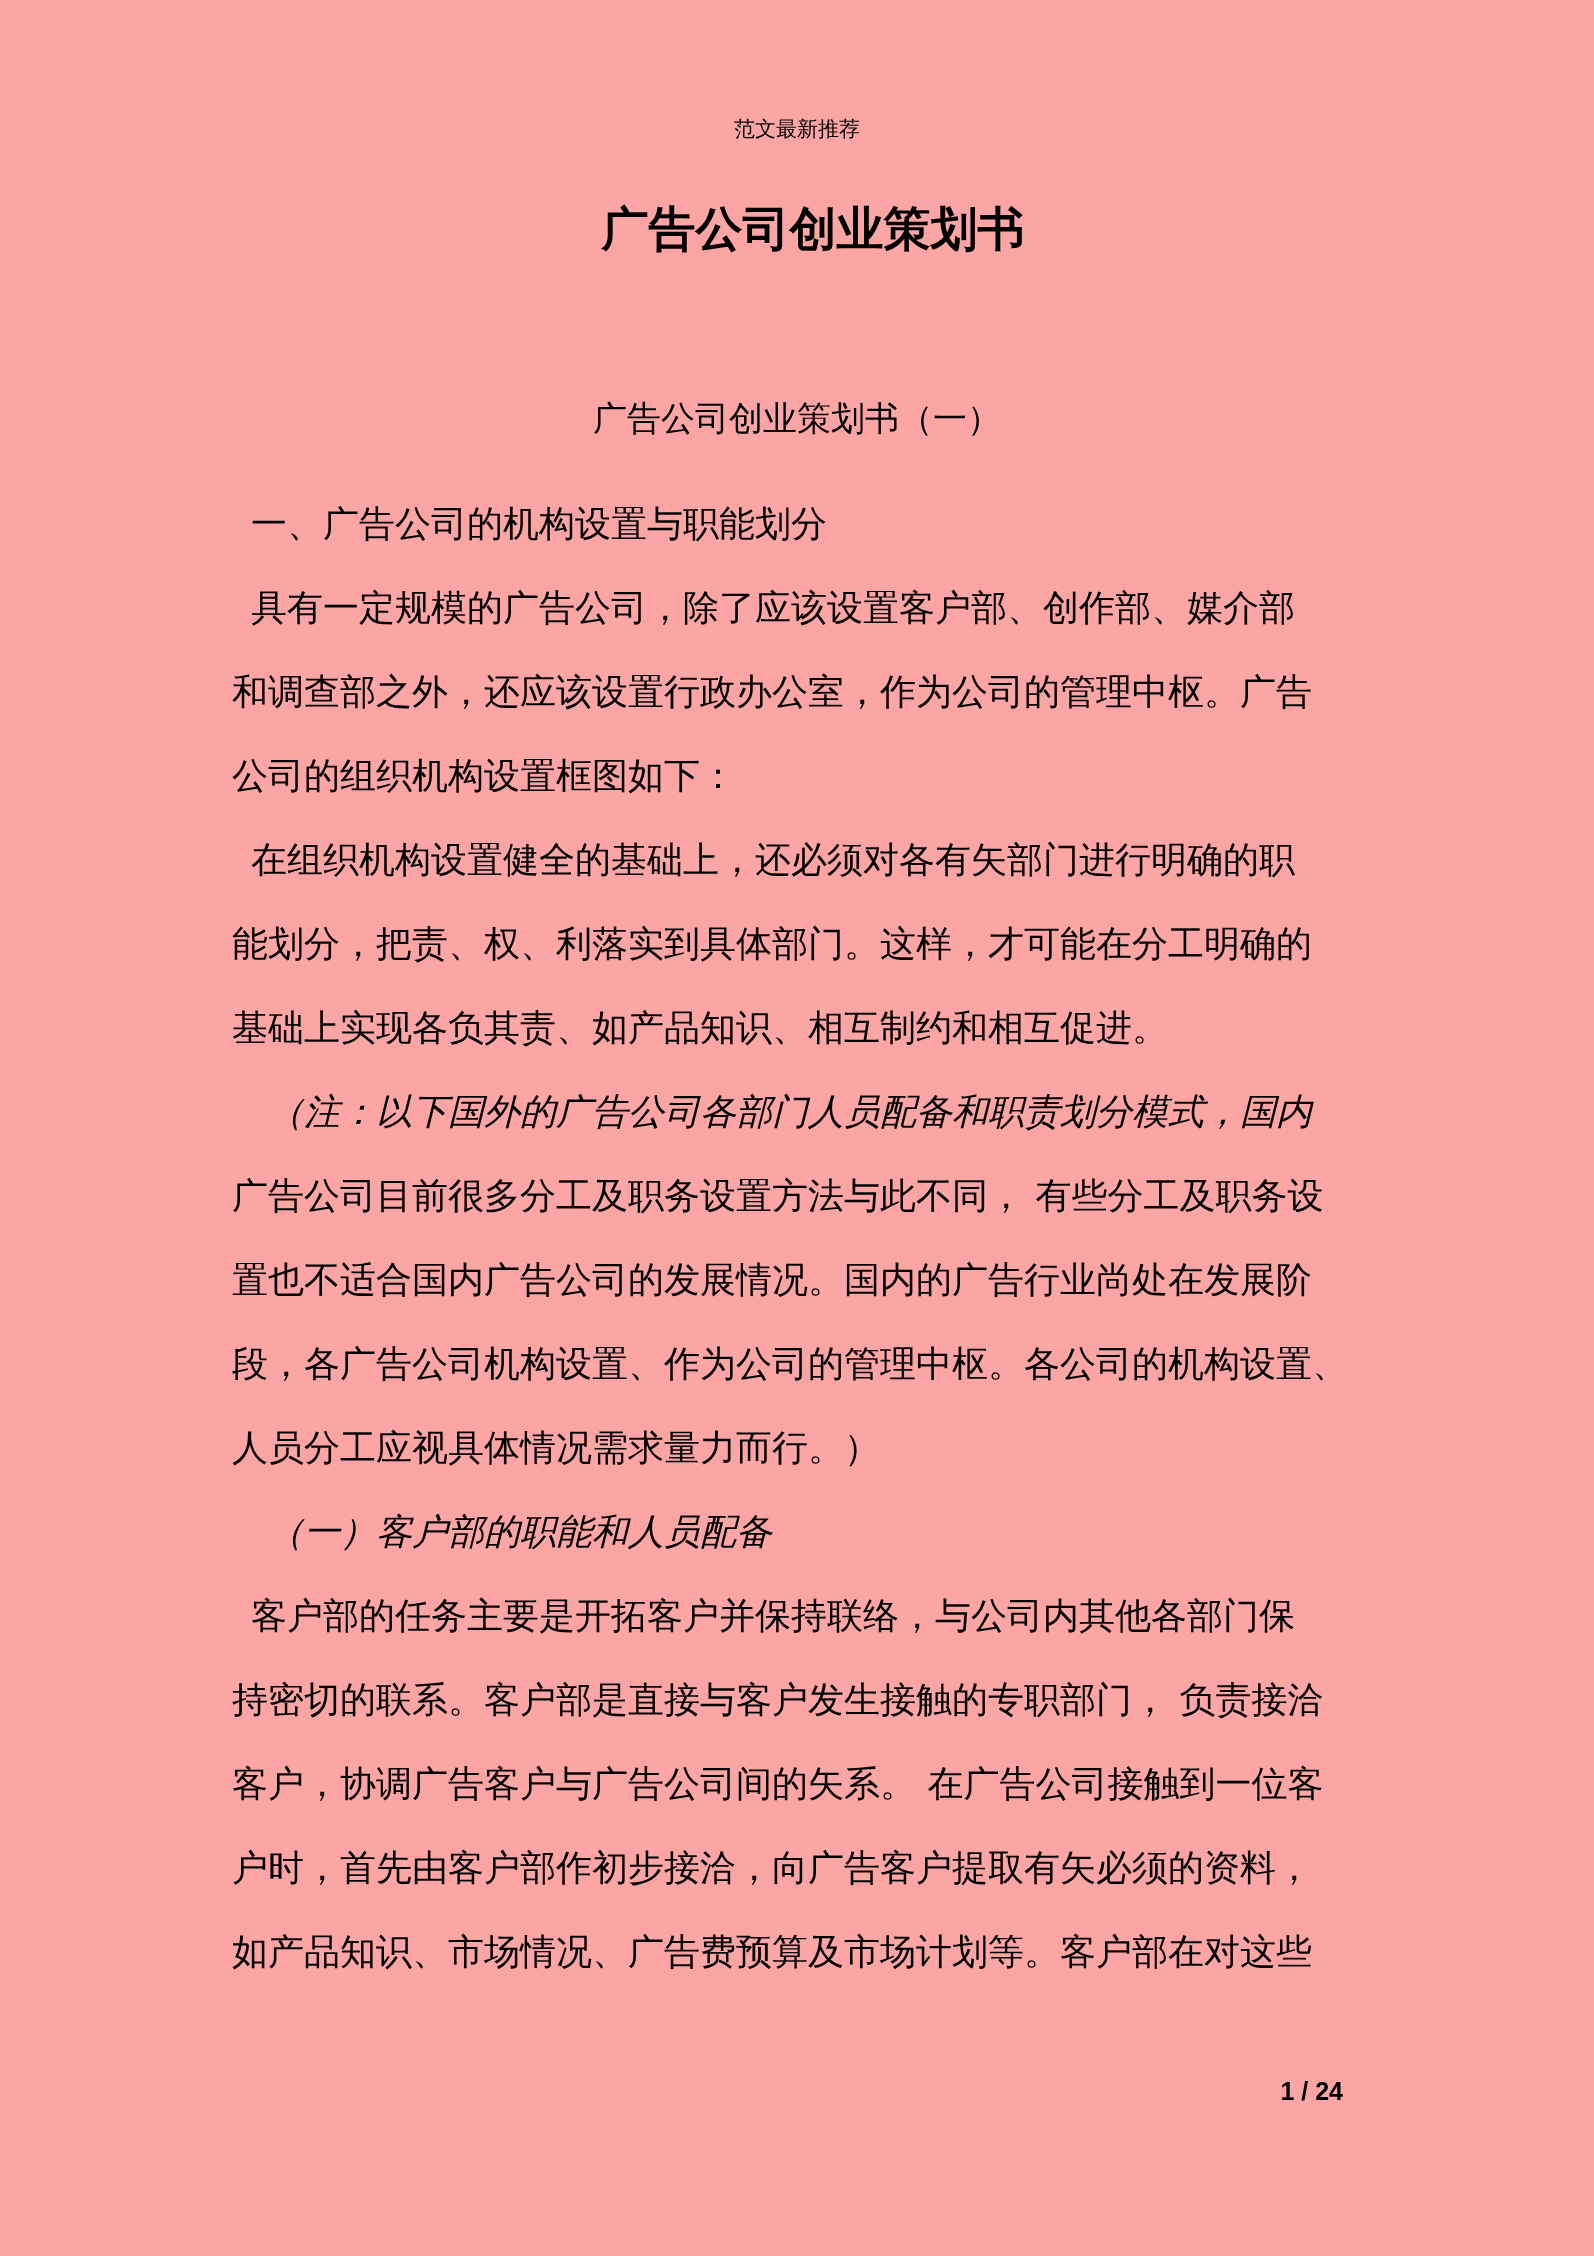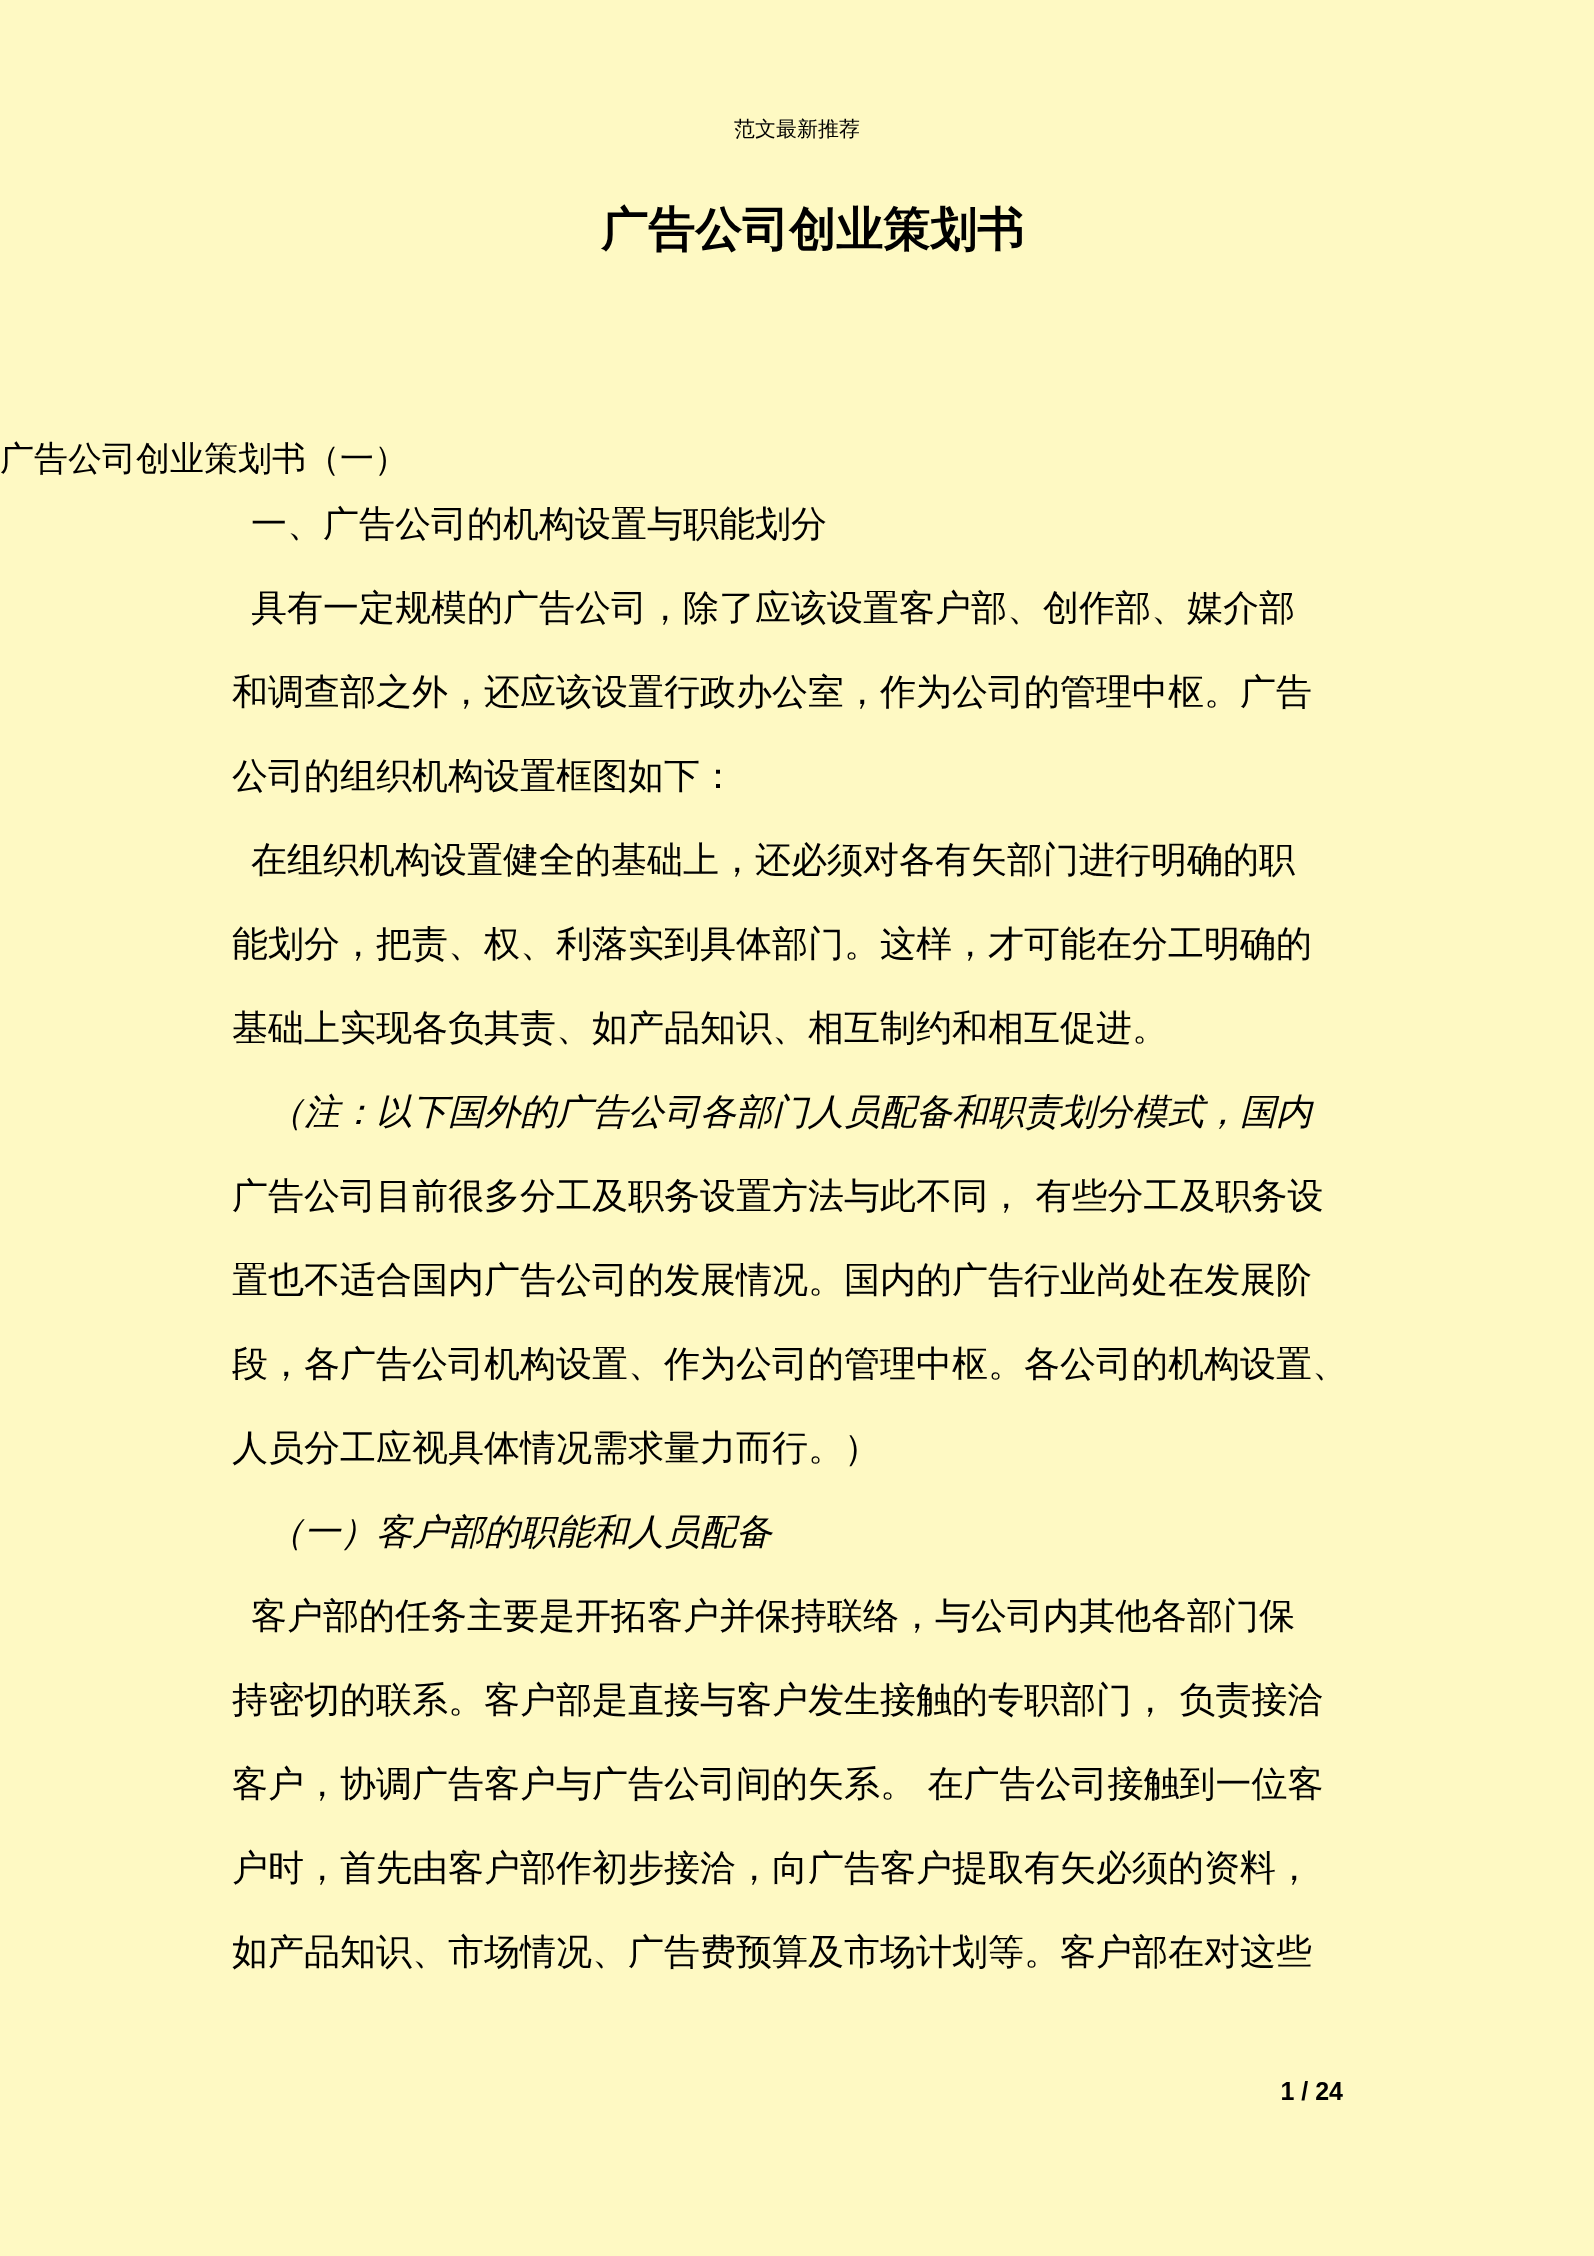--- a/index.html
+++ b/index.html
@@ -1,21 +1,21 @@
 <!DOCTYPE html>
 <html><head>
 <meta charset="utf-8">
 <style>
   html, body { margin: 0; padding: 0; background: #888; }
   .page {
     position: relative;
     width: 1594px;
     height: 2256px;
     margin: 0 auto;
-    background: #fef9c3;
+    background: #fca5a5;
     color: #000000;
     font-family: "DejaVu Serif", "Liberation Serif", serif;
     overflow: hidden;
   }
   .header-line {
     position: absolute;
     top: 116px;
     left: 0;
     width: 100%;
     text-align: center;
@@ -28,23 +28,24 @@
     left: 16px;
     width: 100%;
     text-align: center;
     font-size: 47px;
     font-weight: bold;
     line-height: 1.3;
     margin: 0;
   }
   .doc-subtitle {
     position: absolute;
-    top: 436px;
+    top: 396px;
     left: 0;
     width: 100%;
+    text-align: center;
     font-size: 34px;
     font-weight: normal;
     line-height: 1.3;
     margin: 0;
   }
   .doc-body {
     position: absolute;
     top: 482px;
     left: 232px;
     right: 226px;

